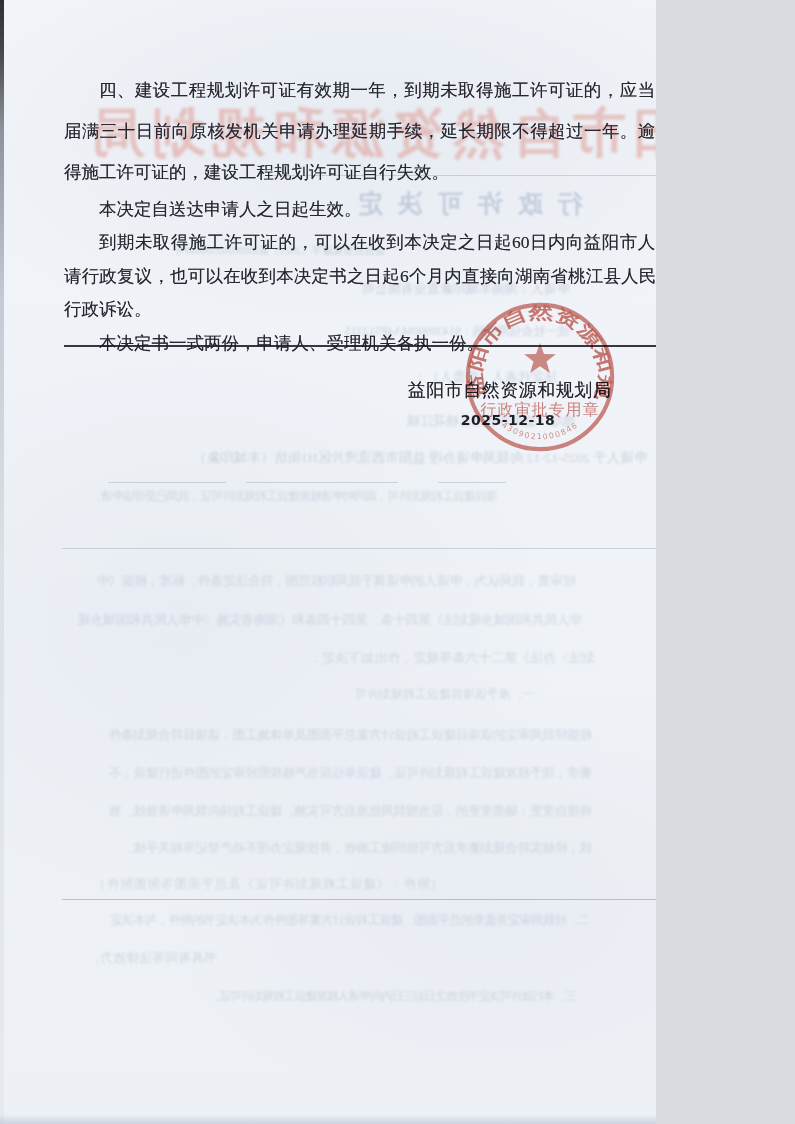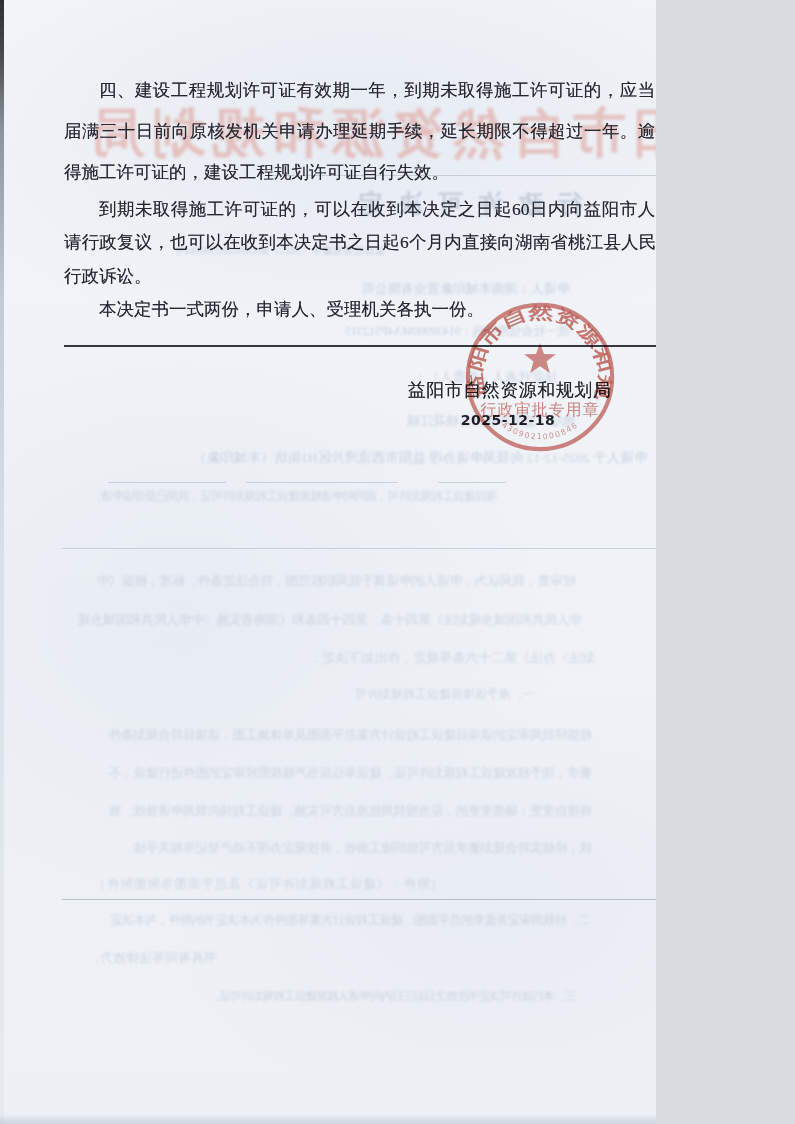--- a/index.html
+++ b/index.html
@@ -99,20 +99,21 @@
     <div class="ghline ghl-p1"></div>
     <div class="ghline ghl-a"></div>
     <div class="ghline ghl-b"></div>
     <div class="ghline ghl-c"></div>
     <div class="ghline ghl-mid"></div>
     <div class="ghline ghl-low"></div>
   </div>
 
   <div class="content">
     <p class="p-first">四、建设工程规划许可证有效期一年，到期未取得施工许可证的，应当在有效期届满三十日前向原核发机关申请办理延期手续，延长期限不得超过一年。逾期仍未取得施工许可证的，建设工程规划许可证自行失效。</p>
+    <p class="p-norm">本决定自送达申请人之日起生效。</p>
     <p class="p-norm">到期未取得施工许可证的，可以在收到本决定之日起60日内向益阳市人民政府申请行政复议，也可以在收到本决定书之日起6个月内直接向湖南省桃江县人民法院提起行政诉讼。</p>
     <p class="p-norm">本决定书一式两份，申请人、受理机关各执一份。</p>
   </div>
 
   <div class="rule"></div>
 
   <div class="agency">益阳市自然资源和规划局</div>
   <div class="date">2025-12-18</div>
 
   <svg class="seal" viewBox="0 0 160 160">

